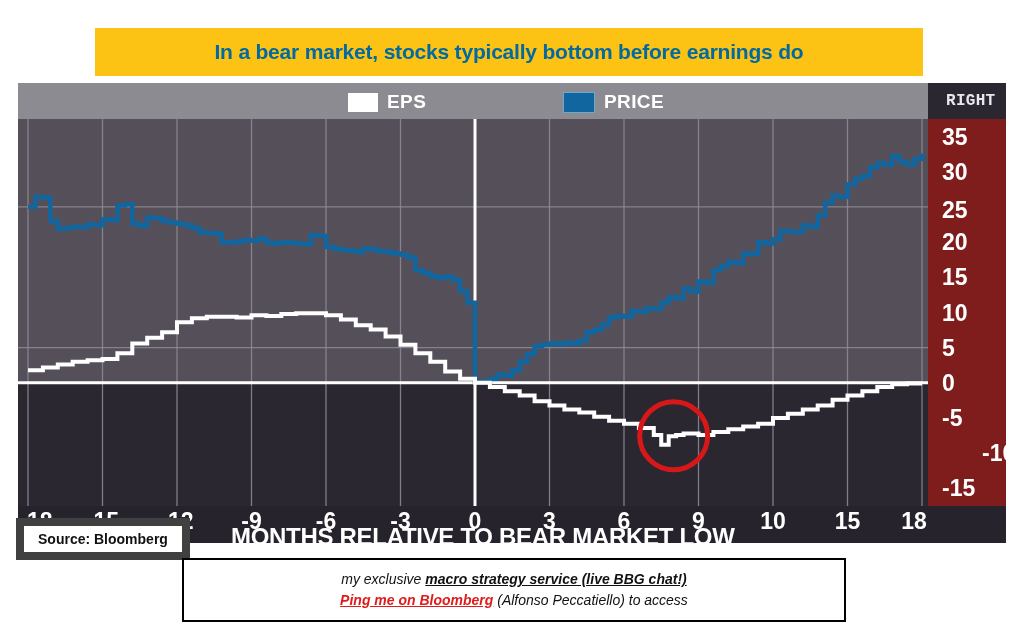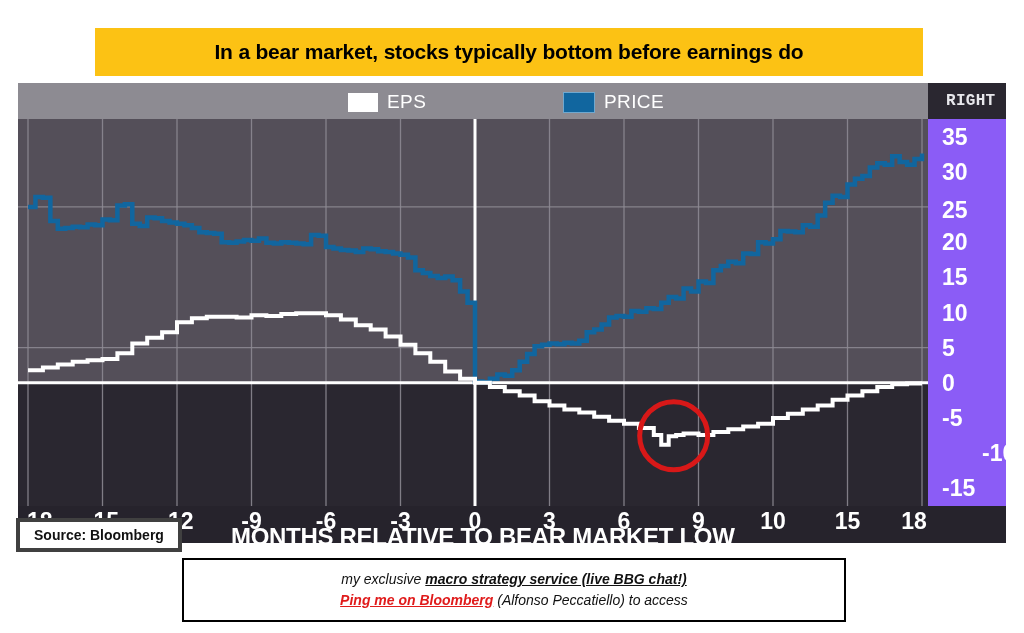--- a/index.html
+++ b/index.html
@@ -8,21 +8,21 @@
     font-family:"Liberation Sans", sans-serif;
   }
 
   
   #title-banner{
     position:absolute;left:95px;top:28px;width:828px;height:48px;
     background:#fcc214;
     display:flex;align-items:center;justify-content:center;
   }
   #title-text{
-    font-size:21px;font-weight:bold;color:#000000;
+    font-size:21px;font-weight:bold;color:#0369a1;
     letter-spacing:-0.2px;white-space:nowrap;
   }
 
   
   #chart-frame{
     position:absolute;left:18px;top:83px;width:988px;height:460px;
     background:#2a2730;overflow:hidden;
   }
 
   
@@ -32,37 +32,37 @@
   }
   #legend-right-strip{
     position:absolute;left:910px;top:0;width:78px;height:36px;
     background:#2a2730;
   }
   .legend-item{position:absolute;top:8px;display:flex;align-items:center;}
   #legend-eps{left:330px;}
   #legend-price{left:545px;}
   .legend-swatch{width:30px;height:19px;margin-right:9px;}
   .legend-label{
-    font-size:19px;font-weight:normal;color:#ffffff;letter-spacing:0.4px;
+    font-size:19px;font-weight:bold;color:#ffffff;letter-spacing:0.4px;
   }
   #right-axis-title{
     position:absolute;left:928px;top:9px;
     font-size:16px;font-weight:bold;color:#e8e8ec;letter-spacing:0.3px;font-family:Liberation Mono, monospace;
   }
 
   
   #plot-area{
     position:absolute;left:0;top:36px;width:910px;height:387px;
   }
   #plot-svg{display:block;width:910px;height:387px;}
 
   
   #right-axis{
     position:absolute;left:910px;top:36px;width:78px;height:387px;
-    background:#8b5cf6;
+    background:#7f1d1d;
   }
   .axis-tick{
     position:absolute;left:14px;
     font-size:23px;font-weight:bold;color:#ffffff;
     transform:translateY(-50%);
   }
 
   
   #x-axis-band{
     position:absolute;left:0;top:423px;width:988px;height:37px;
@@ -75,21 +75,21 @@
   }
   #x-axis-title{
     position:absolute;left:213px;top:440px;
     font-size:24px;font-weight:bold;color:#ffffff;letter-spacing:-0.3px;
     white-space:nowrap;
   }
 
   
   #source-box{
     position:absolute;left:16px;top:518px;
-    padding:5px 14px;background:#ffffff;border:4px solid #404040;
+    padding:5px 14px;background:#ffffff;border:8px solid #404040;
     font-size:14px;font-weight:bold;color:#111111;white-space:nowrap;
   }
 
   
   #footer-box{
     position:absolute;left:182px;top:558px;width:660px;height:60px;
     background:#ffffff;border:2px solid #000000;
     display:flex;flex-direction:column;align-items:center;justify-content:center;
   }
   .footer-line{font-size:14px;font-style:italic;color:#111111;line-height:1.5;}

